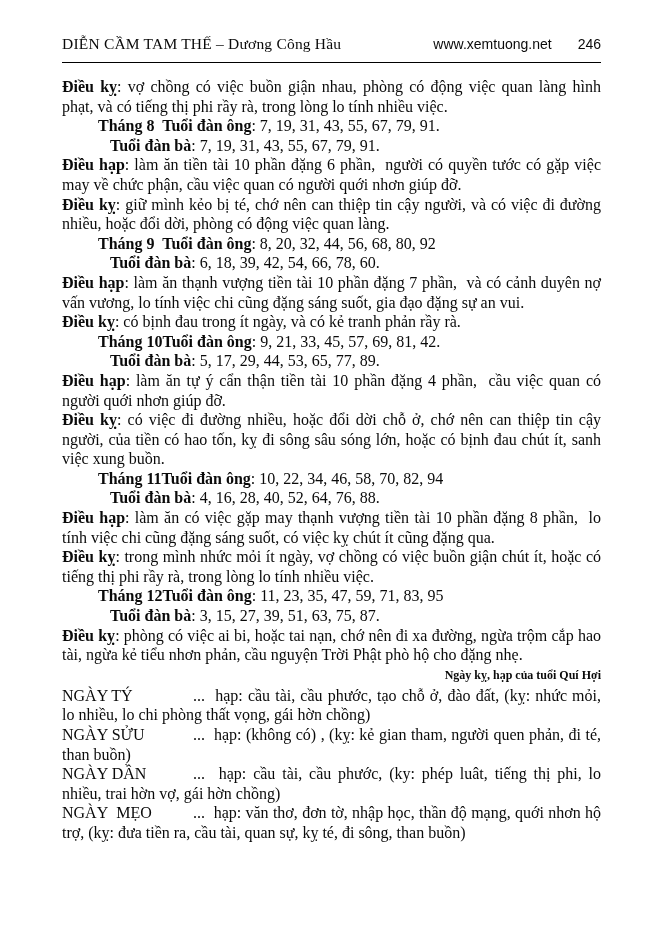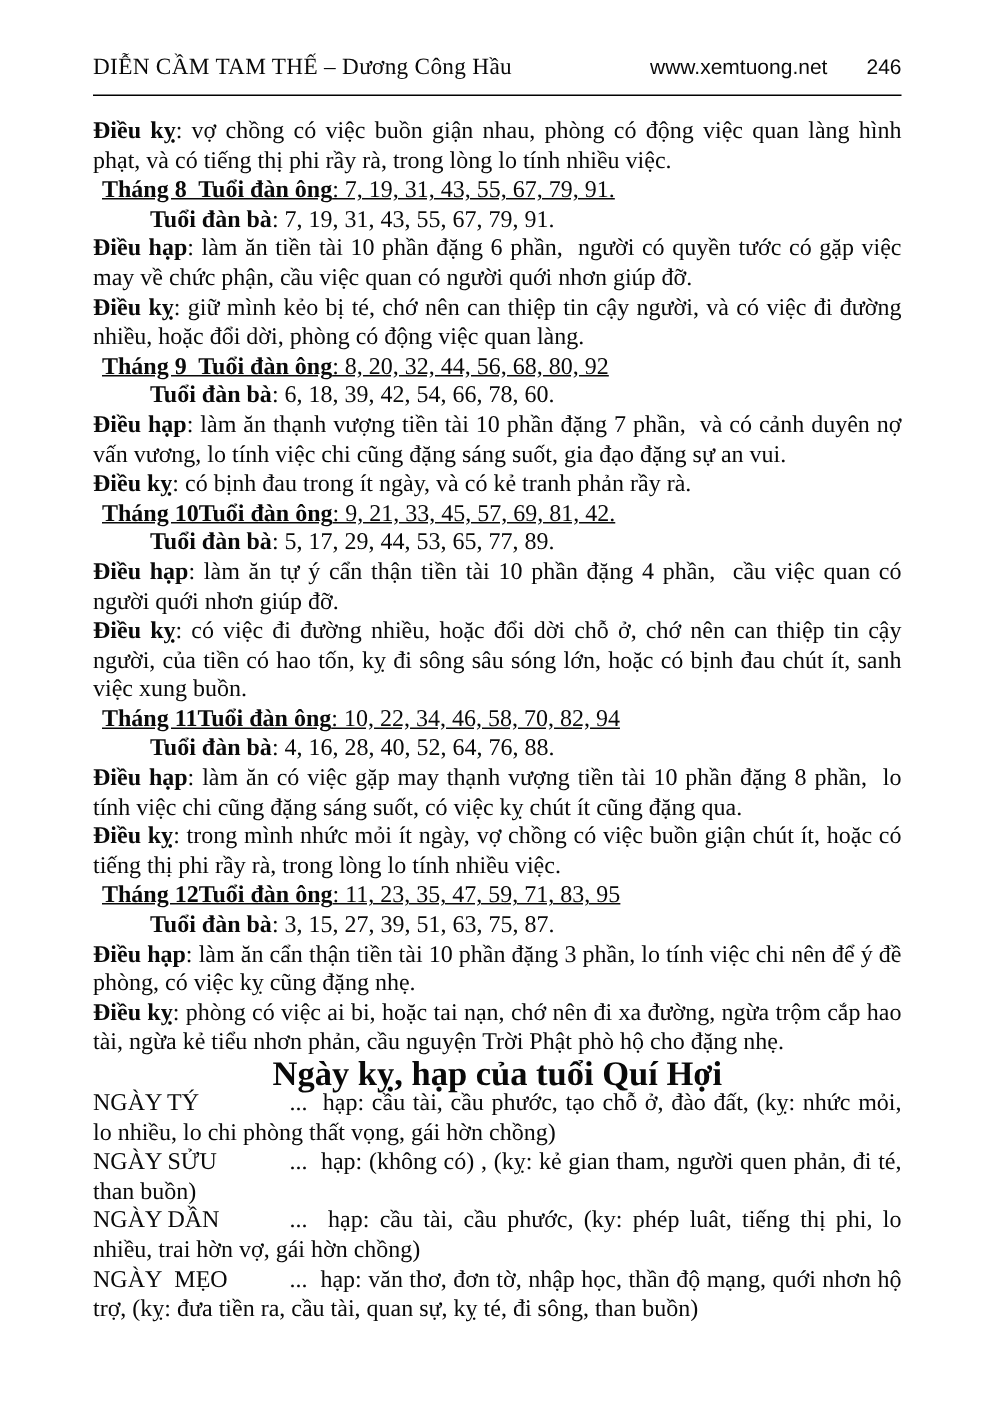--- a/index.html
+++ b/index.html
@@ -38,26 +38,26 @@
     border: none;
     border-top: 1.6px solid #000;
     margin: 8px 0 14px 0;
   }
   .content {
     font-size: 16px;
     line-height: 19.6px;
   }
   .content p { margin: 0; }
   .para { text-align: justify; }
-  .line.l1 { margin-left: 6px; text-decoration: underline; }
-  .line.l2 { margin-left: 38px; }
+  .line.l1 { margin-left: 36px; }
+  .line.l2 { margin-left: 48px; }
   .section-heading {
-    font-size: 23px;
+    font-size: 12px;
     line-height: 21px;
-    text-align: center;
+    text-align: right;
     font-weight: bold;
     margin: 0;
   }
   .day-label {
     display: inline-block;
     min-width: 131px;
   }
   b { font-weight: bold; }
 </style>
 </head>
@@ -94,21 +94,20 @@
     <p class="para"><b>Điều hạp</b><span>: làm ăn tự ý cẩn thận tiền tài 10 phần đặng 4 phần,&nbsp; cầu việc quan có người quới nhơn giúp đỡ.</span></p>
     <p class="para"><b>Điều kỵ</b><span>: có việc đi đường nhiều, hoặc đổi dời chỗ ở, chớ nên can thiệp tin cậy người, của tiền có hao tốn, kỵ đi sông sâu sóng lớn, hoặc có bịnh đau chút ít, sanh việc xung buồn.</span></p>
 
     <p class="line l1"><b>Tháng 11Tuổi đàn ông</b><span>: 10, 22, 34, 46, 58, 70, 82, 94</span></p>
     <p class="line l2"><b>Tuổi đàn bà</b><span>: 4, 16, 28, 40, 52, 64, 76, 88.</span></p>
     <p class="para"><b>Điều hạp</b><span>: làm ăn có việc gặp may thạnh vượng tiền tài 10 phần đặng 8 phần,&nbsp; lo tính việc chi cũng đặng sáng suốt, có việc kỵ chút ít cũng đặng qua.</span></p>
     <p class="para"><b>Điều kỵ</b><span>: trong mình nhức mỏi ít ngày, vợ chồng có việc buồn giận chút ít, hoặc có tiếng thị phi rầy rà, trong lòng lo tính nhiều việc.</span></p>
 
     <p class="line l1"><b>Tháng 12Tuổi đàn ông</b><span>: 11, 23, 35, 47, 59, 71, 83, 95</span></p>
     <p class="line l2"><b>Tuổi đàn bà</b><span>: 3, 15, 27, 39, 51, 63, 75, 87.</span></p>
-    <p class="para"><b>Điều hạp</b><span>: làm ăn cẩn thận tiền tài 10 phần đặng 3 phần, lo tính việc chi nên để ý đề phòng, có việc kỵ cũng đặng nhẹ.</span></p>
     <p class="para"><b>Điều kỵ</b><span>: phòng có việc ai bi, hoặc tai nạn, chớ nên đi xa đường, ngừa trộm cắp hao tài, ngừa kẻ tiểu nhơn phản, cầu nguyện Trời Phật phò hộ cho đặng nhẹ.</span></p>
 
     <h2 class="section-heading">Ngày kỵ, hạp của tuổi Quí Hợi</h2>
 
     <p class="para"><span class="day-label">NGÀY TÝ</span><span>...&nbsp; hạp: cầu tài, cầu phước, tạo chỗ ở, đào đất, (kỵ: nhức mỏi, lo nhiều, lo chi phòng thất vọng, gái hờn chồng)</span></p>
     <p class="para"><span class="day-label">NGÀY SỬU</span><span>...&nbsp; hạp: (không có) , (kỵ: kẻ gian tham, người quen phản, đi té, than buồn)</span></p>
     <p class="para"><span class="day-label">NGÀY DẦN</span><span>...&nbsp; hạp: cầu tài, cầu phước, (ky: phép luât, tiếng thị phi, lo nhiều, trai hờn vợ, gái hờn chồng)</span></p>
     <p class="para"><span class="day-label">NGÀY&nbsp; MẸO</span><span>...&nbsp; hạp: văn thơ, đơn tờ, nhập học, thần độ mạng, quới nhơn hộ trợ, (kỵ: đưa tiền ra, cầu tài, quan sự, kỵ té, đi sông, than buồn)</span></p>
 
   </div>

